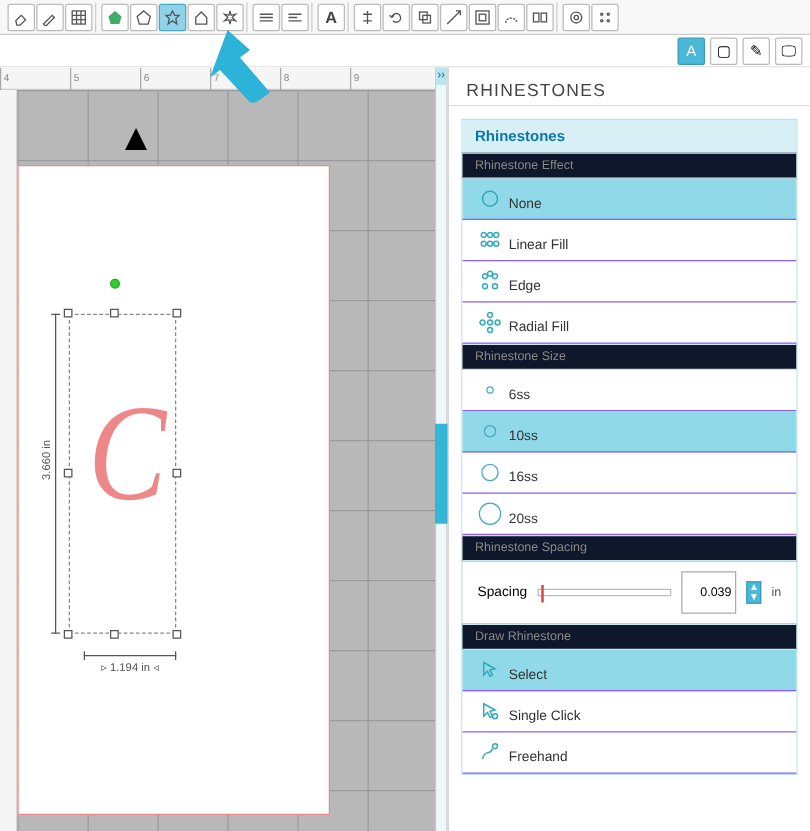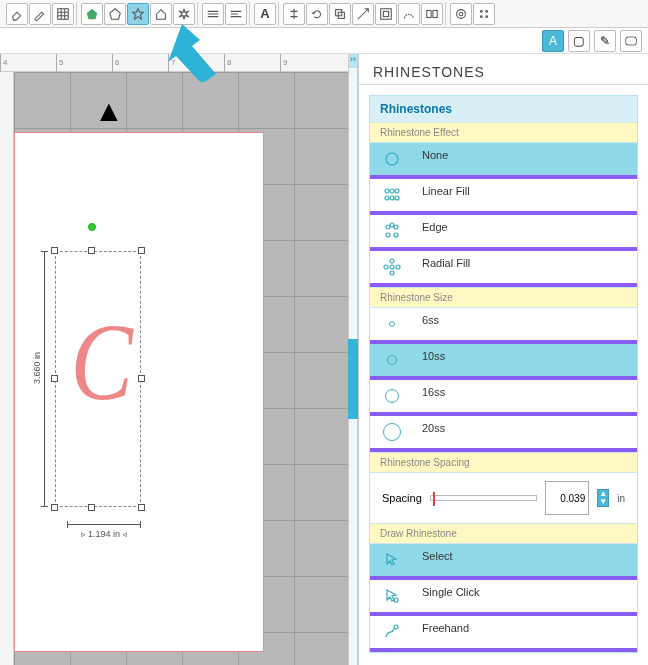--- a/index.html
+++ b/index.html
@@ -50,23 +50,23 @@
   .dim-h .lbl { position: absolute; left: 50%; top: 10px; transform: translateX(-50%); font-size: 9px; color: #555; white-space: nowrap; }
   
   .edge-strip { width: 10px; background: #eef8fb; border-left: 1px solid #ccc; border-right: 1px solid #ccc; position: relative; }
   .edge-strip .toggle { position: absolute; top: 0; left: 0; right: 0; height: 14px; background: #b8e4ef; font-size: 9px; text-align: center; color: #06a; }
   .edge-strip .blue-block { position: absolute; left: -1px; right: -1px; top: 285px; height: 80px; background: #33b5d8; }
   
   .panel { flex: 1; background: #fff; overflow-y: auto; border-left: 1px solid #ccc; }
   .panel-title { padding: 10px 14px 4px; font-size: 14px; color: #444; letter-spacing: 1px; border-bottom: 1px solid #ddd; }
   .panel-inner { margin: 10px; border: 1px solid #b8e4ef; }
   .panel-section-title { background: #d8eff6; color: #0978a8; font-weight: bold; font-size: 12px; padding: 6px 10px; }
-  .panel-subtitle { background: #fef9c3; color: #888; font-size: 10px; padding: 4px 10px; border-top: 1px solid #cfe8ef; border-bottom: 1px solid #cfe8ef; }
+  .panel-subtitle { background: #0f172a; color: #888; font-size: 10px; padding: 4px 10px; border-top: 1px solid #cfe8ef; border-bottom: 1px solid #cfe8ef; }
   .opt-list { background: #fff; }
-  .opt { display: flex; align-items: flex-start; gap: 20px; padding: 6px 12px; font-size: 11px; color: #333; cursor: pointer; border-bottom: 4px solid #8b5cf6; }
+  .opt { display: flex; align-items: flex-end; gap: 5px; padding: 6px 12px; font-size: 11px; color: #333; cursor: pointer; border-bottom: 1px solid #8b5cf6; }
   .opt.selected { background: #8fd9e8; }
   .opt .ico { width: 20px; height: 20px; display: flex; align-items: center; justify-content: center; font-size: 14px; color: #4ab; }
   .opt .circ { border: 1px solid #4ab; border-radius: 50%; }
   .c-sm { width: 6px; height: 6px; } .c-md { width: 10px; height: 10px; } .c-lg { width: 14px; height: 14px; } .c-xl { width: 18px; height: 18px; }
   .spacing-row { display: flex; align-items: center; gap: 8px; padding: 8px 12px; font-size: 11px; }
   .spacing-row .slider { flex: 1; height: 6px; border: 1px solid #bbb; position: relative; }
   .spacing-row .slider .thumb { position: absolute; left: 2px; top: -4px; width: 2px; height: 14px; background: #d44; }
   .spacing-row .val { width: 44px; height: 34px; border: 1px solid #aaa; font-size: 10px; text-align: right; padding: 1px 3px; }
   .spacing-row .spin { width: 12px; height: 18px; background: #4cb8d8; color: #fff; font-size: 8px; display: flex; flex-direction: column; border: 1px solid #3a9ab8; }
   .spacing-row .spin span { flex: 1; text-align: center; line-height: 8px; }

